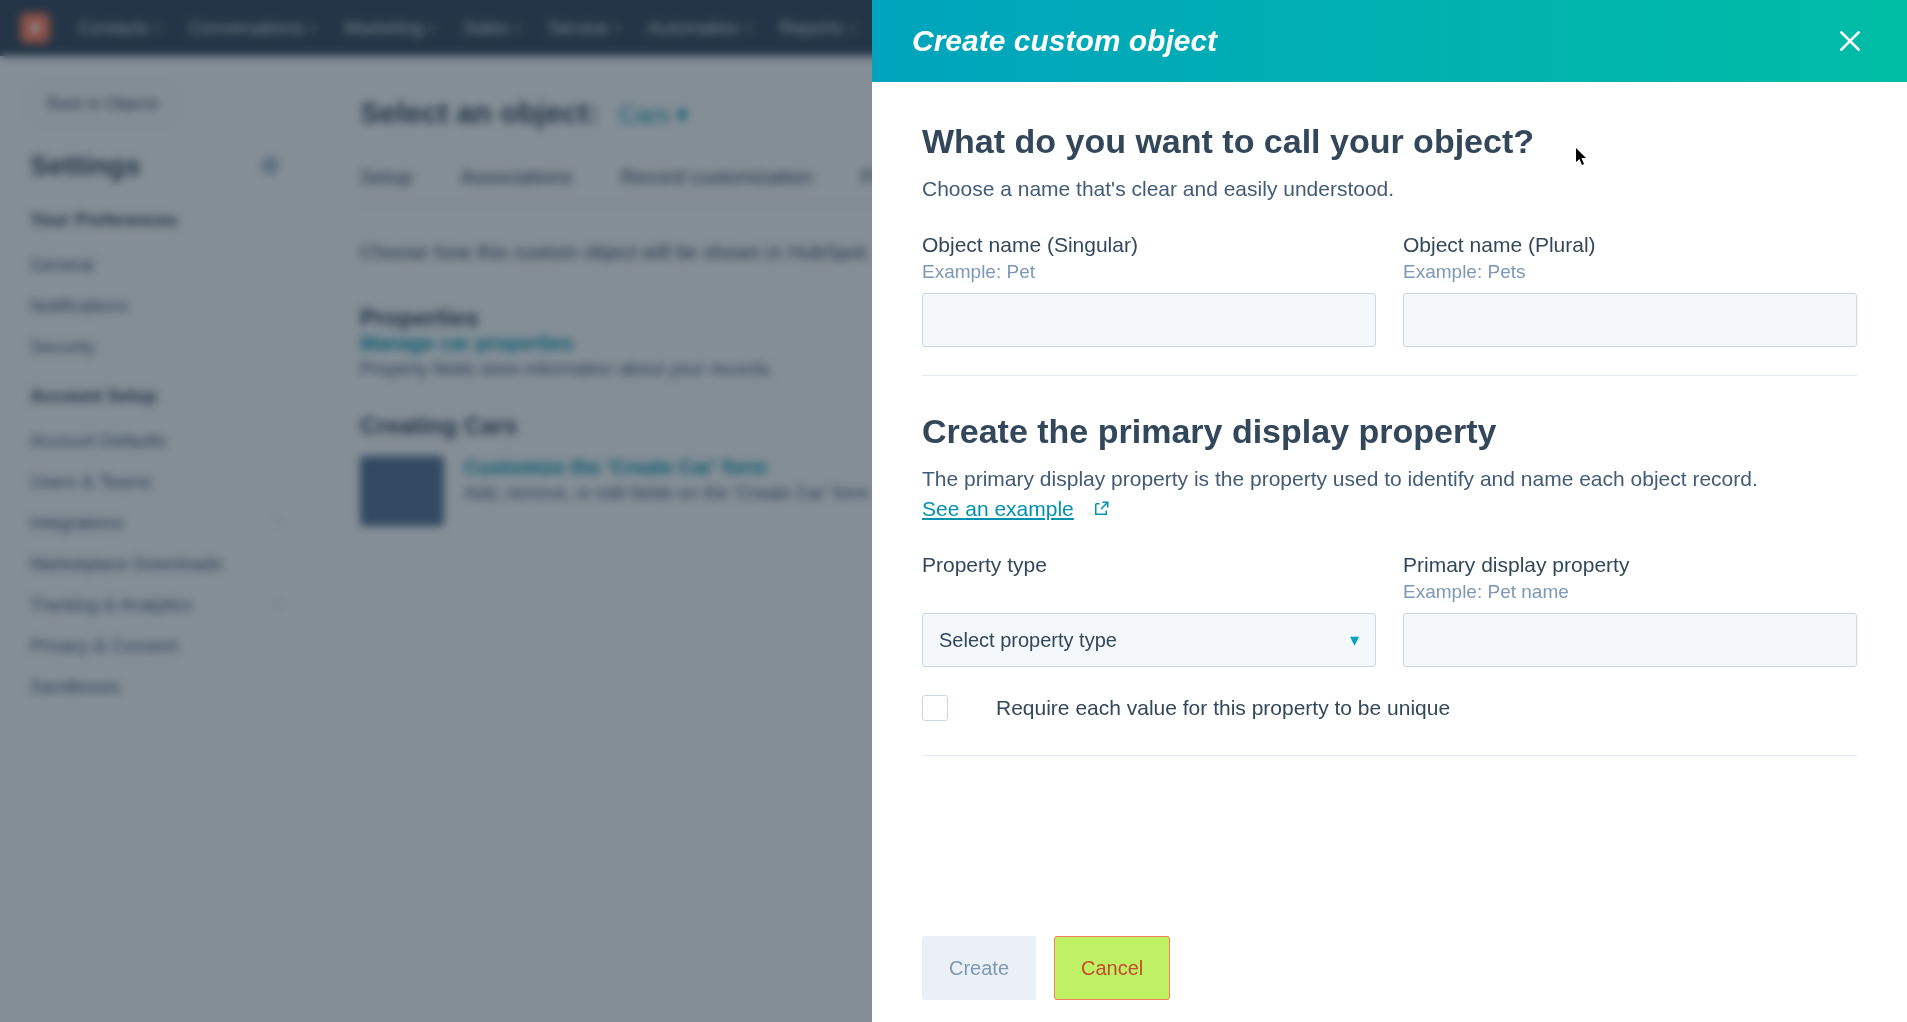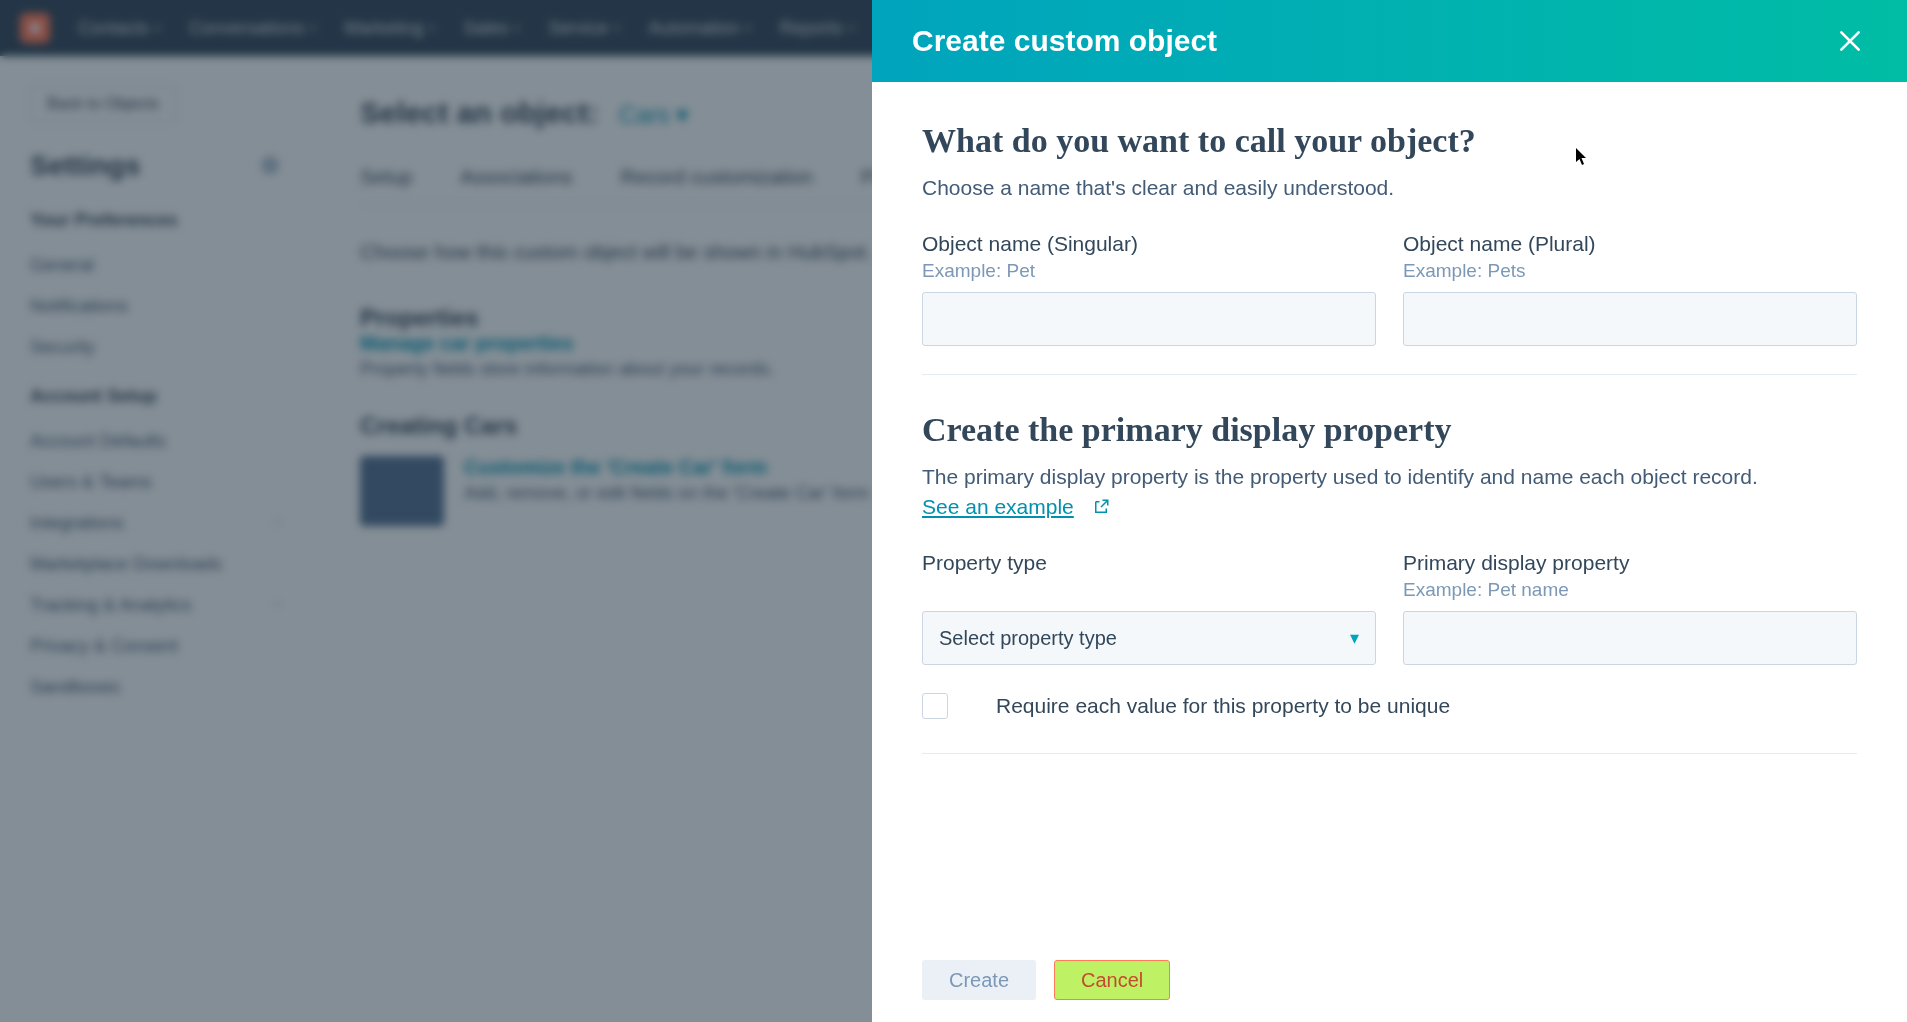--- a/index.html
+++ b/index.html
@@ -164,20 +164,21 @@
   display: flex;
   flex-direction: column;
 }
 .panel-header {
   background: linear-gradient(90deg, #00a4bd 0%, #00bda5 100%);
   color: #fff;
   padding: 24px 40px;
   display: flex;
   align-items: center;
   justify-content: space-between;
+  font-style: italic;
 }
 .panel-header .title {
   font-size: 30px;
   font-weight: 600;
 }
 .panel-header .close {
   width: 34px; height: 34px;
   display: flex; align-items: center; justify-content: center;
   cursor: pointer;
 }
@@ -186,21 +187,20 @@
 .panel-body {
   padding: 40px 50px 20px 50px;
   overflow-y: auto;
   flex: 1;
 }
 .panel-body h2 {
   font-size: 34px;
   color: #33475b;
   font-weight: 600;
   margin-bottom: 16px;
-  font-family: Liberation Serif, serif;
 }
 .panel-body .help {
   color: #425b76;
   font-size: 21px;
   margin-bottom: 32px;
 }
 .row2 { display: flex; gap: 27px; margin-bottom: 28px; }
 .field { flex: 1; }
 .field label {
   display: block;
@@ -259,21 +259,21 @@
   color: #33475b;
   margin-left: 32px;
 }
 
 .panel-footer {
   padding: 28px 50px 22px;
   display: flex;
   gap: 18px;
 }
 .btn {
-  height: 40px;
+  height: 64px;
   padding: 0 26px;
   border-radius: 3px;
   font-size: 20px;
   display: inline-flex;
   align-items: center;
   justify-content: center;
   border: 1px solid transparent;
 }
 .btn-primary {
   background: #eaf0f6;

